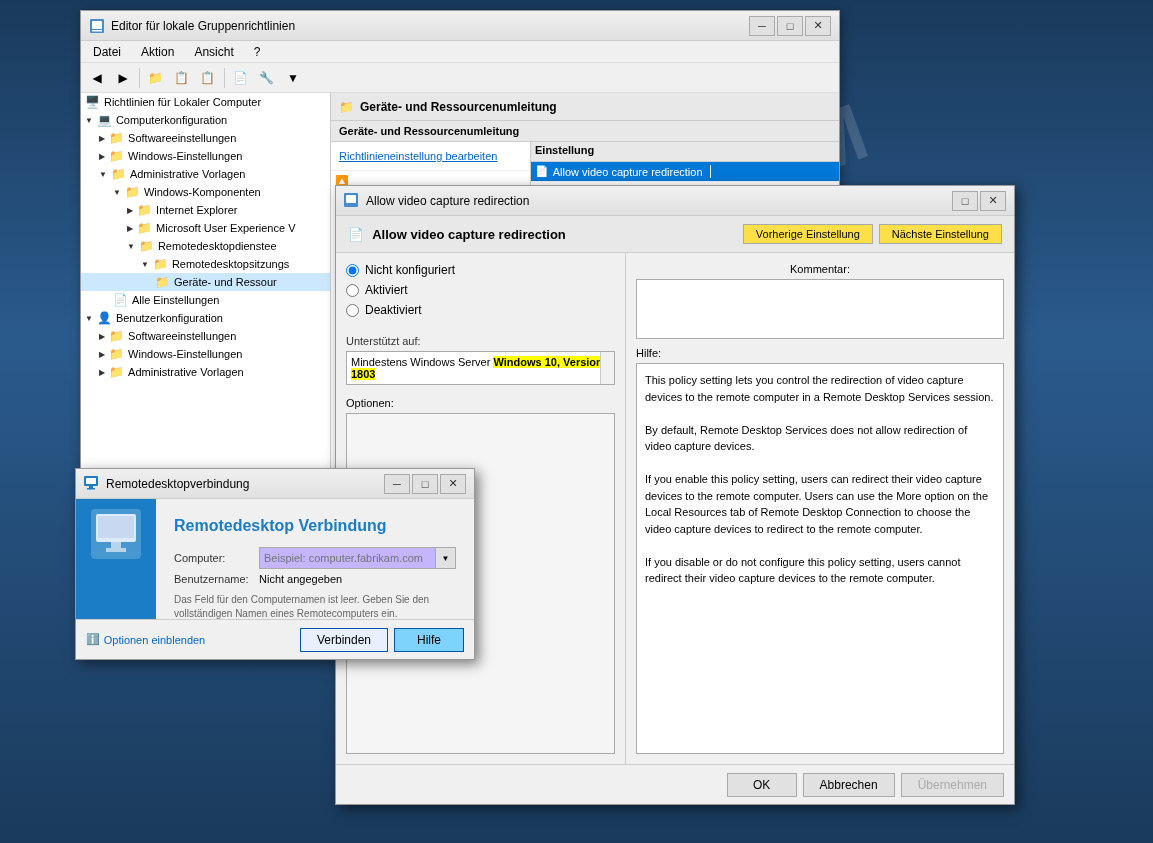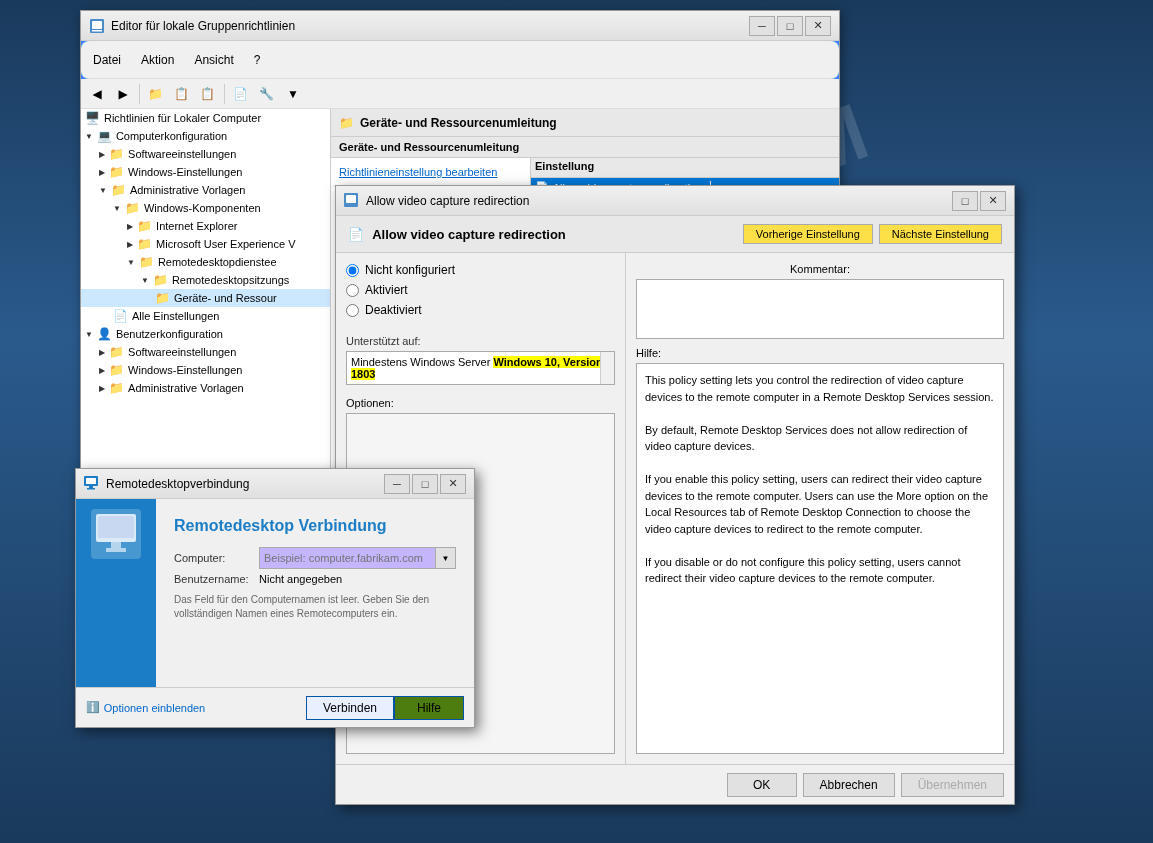--- a/index.html
+++ b/index.html
@@ -88,29 +88,28 @@
       cursor: pointer;
       display: flex;
       align-items: center;
       justify-content: center;
       font-size: 11px;
       color: #333;
     }
 
     
     .menu-bar {
-      height: 38px;
+      height: 22px;
       background: #f0f0f0;
       border-bottom: 1px solid #ddd;
       display: flex;
       align-items: center;
       padding: 0 6px;
       gap: 8px;
       flex-shrink: 0;
-      border-radius: 8px;
     }
 
     .menu-item {
       padding: 2px 6px;
       cursor: pointer;
       font-size: 12px;
       color: #000;
     }
 
     
@@ -400,21 +399,21 @@
       color: #aaa;
       cursor: default;
     }
 
     
     .rdc-dialog {
       position: absolute;
       top: 468px;
       left: 75px;
       width: 400px;
-      height: 260px;
+      height: 192px;
       background: #f0f0f0;
       border: 1px solid #999;
       box-shadow: 4px 4px 12px rgba(0,0,0,0.5);
       z-index: 30;
       display: flex;
       flex-direction: column;
     }
 
     .rdc-titlebar {
       height: 30px;
@@ -521,27 +520,28 @@
       display: flex;
       align-items: center;
       gap: 4px;
       font-size: 11px;
       color: #0066cc;
       cursor: pointer;
     }
 
     .rdc-action-btns {
       display: flex;
+      gap: 6px;
     }
 
     .rdc-btn {
       padding: 4px 16px;
       min-width: 70px;
       border: 1px solid #0055aa;
-      background: #4d7c0f;
+      background: #7dd3fc;
       cursor: pointer;
       font-size: 12px;
     }
 
     .rdc-btn.primary {
       background: #e8f0ff;
       border-color: #0055aa;
     }
 
     

